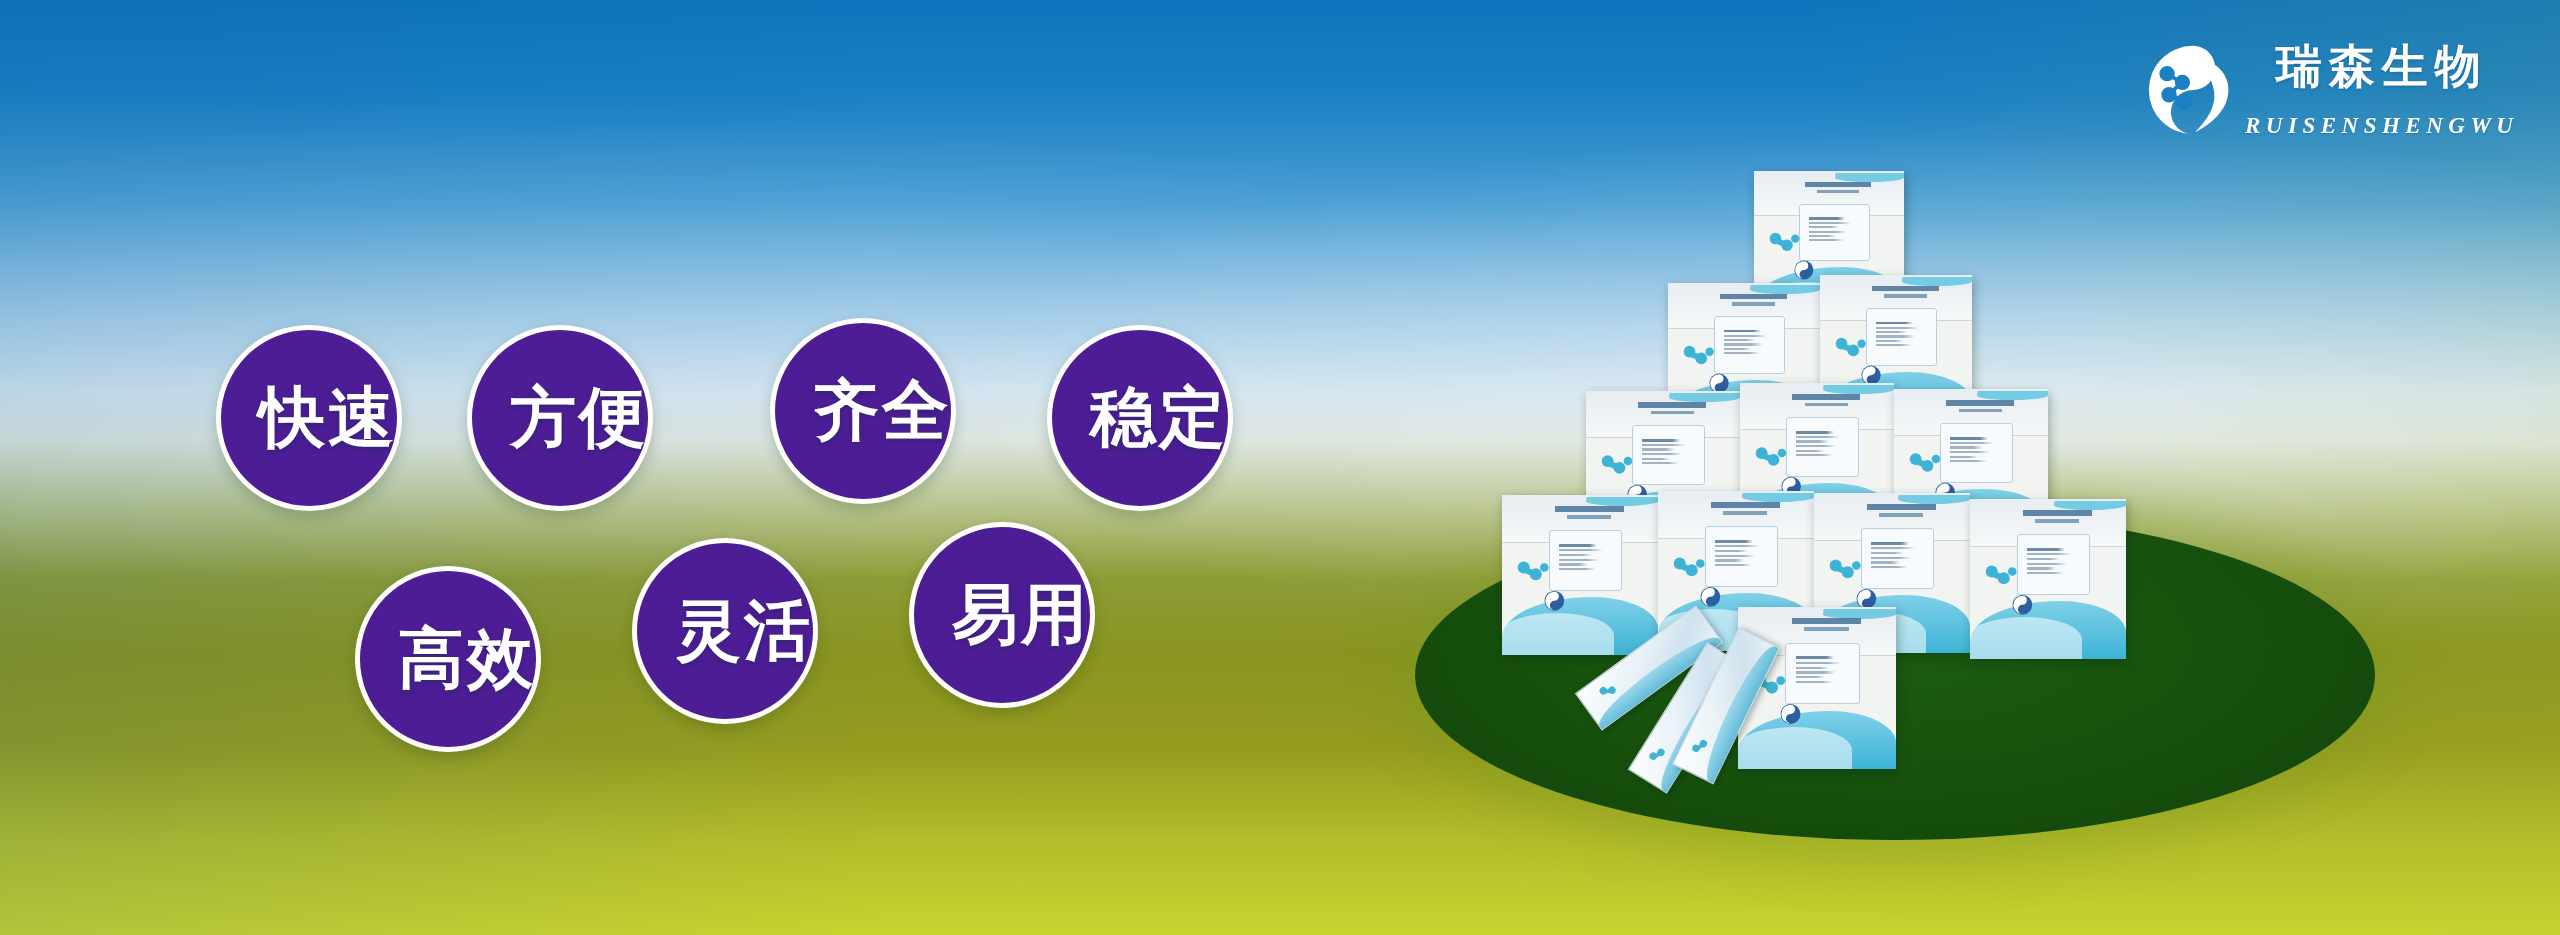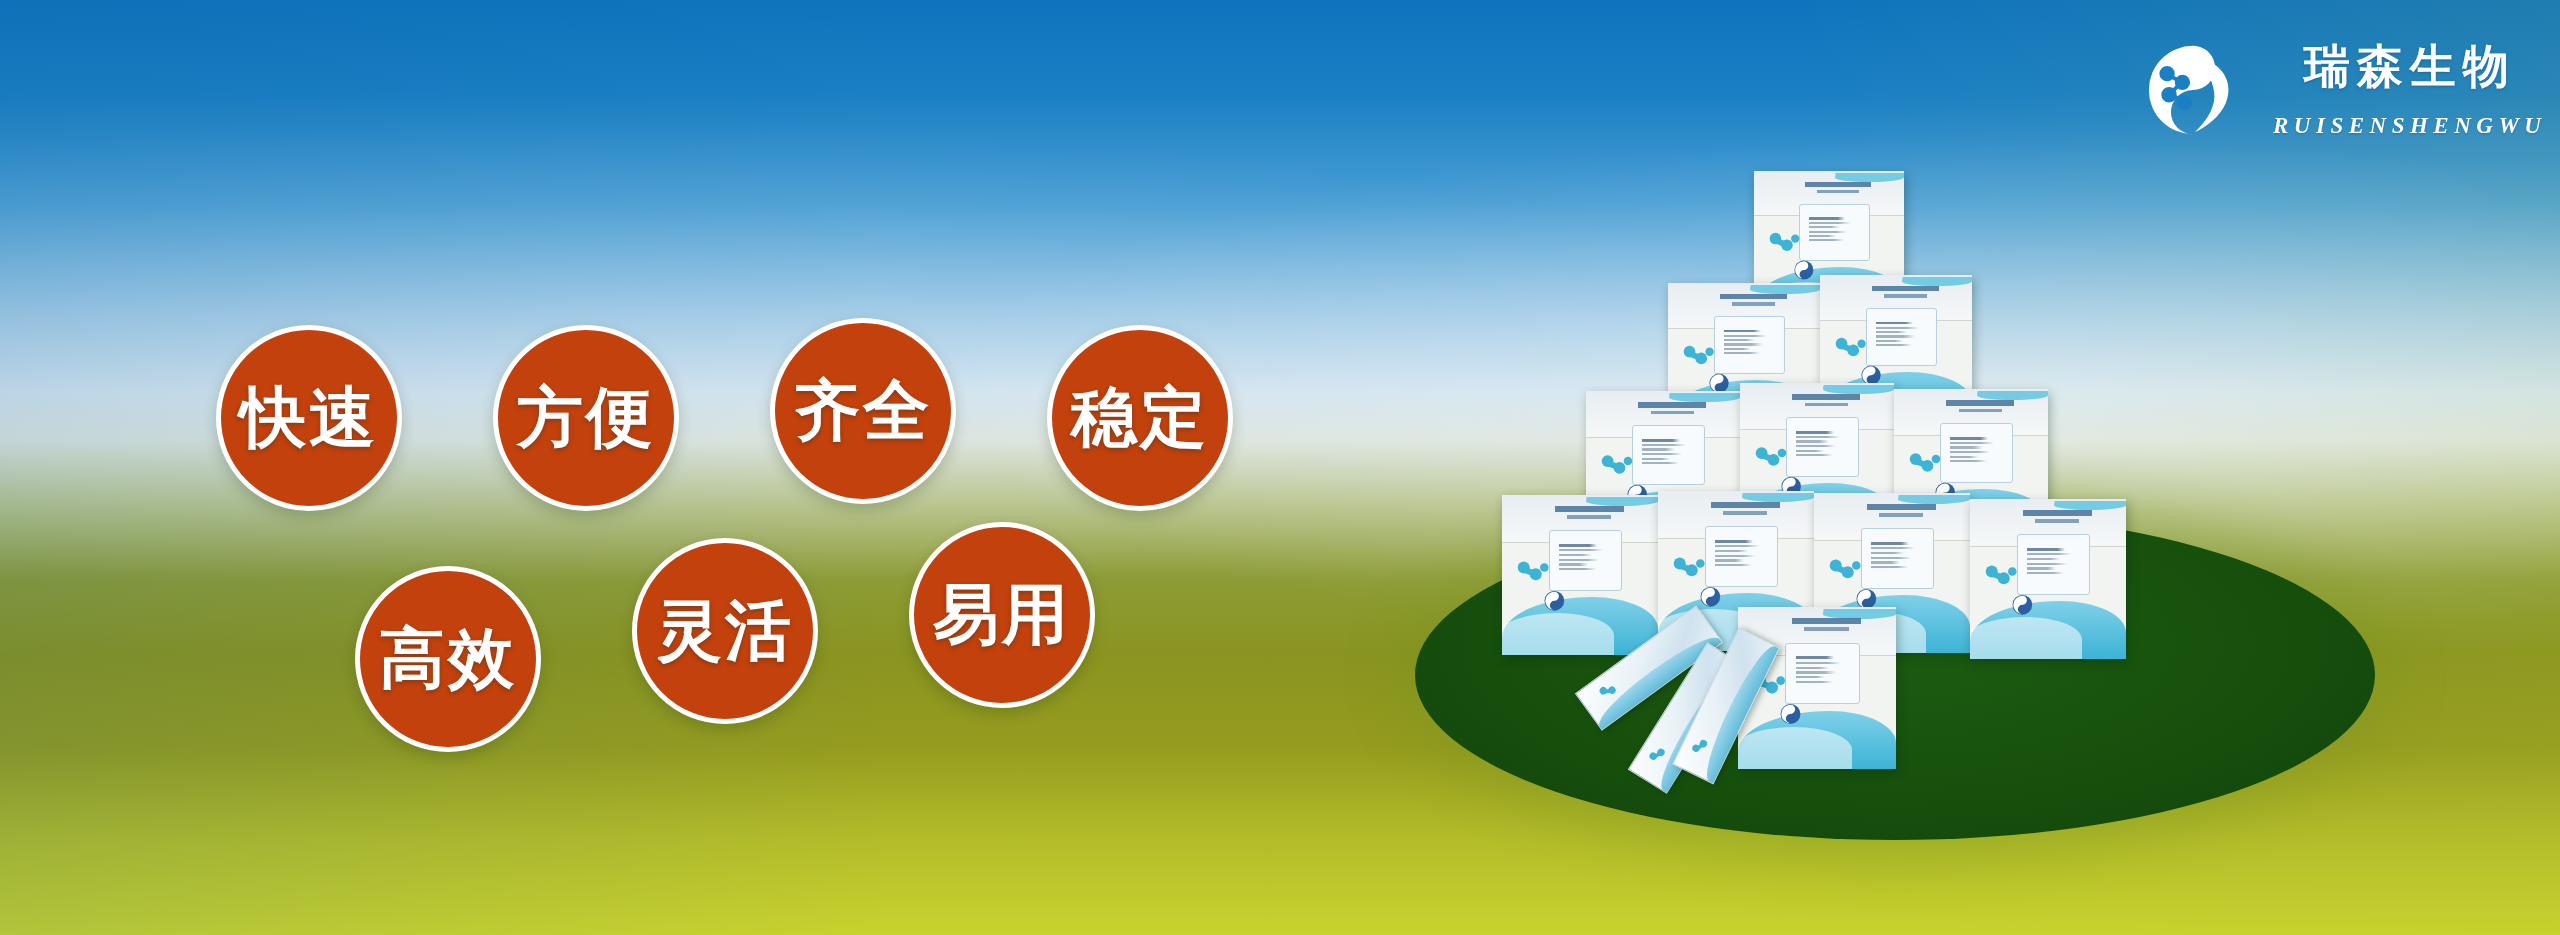--- a/index.html
+++ b/index.html
@@ -38,21 +38,21 @@
     position:absolute; inset:0;
     background:
       radial-gradient(ellipse 60% 40% at 78% 42%, rgba(255,255,255,.30), rgba(255,255,255,0) 70%),
       radial-gradient(ellipse 70% 35% at 22% 38%, rgba(255,255,255,.14), rgba(255,255,255,0) 72%),
       linear-gradient(to right, rgba(10,90,150,.12), rgba(255,255,255,0) 35%, rgba(255,255,255,0) 70%, rgba(180,200,60,.10));
   }
 
   
   .logo {
     position:absolute; left:2145px; top:42px;
-    display:flex; align-items:center; gap:32px;
+    display:flex; align-items:center; gap:4px;
     z-index:7;
   }
   .logo-mark { position:relative; width:96px; height:96px; flex:0 0 auto; }
   .logo-mark svg { display:block; width:96px; height:96px; }
   .logo-text { display:flex; flex-direction:column; align-items:center; line-height:1; }
   .logo-cn {
     font-family:"DejaVu Serif", serif;
     font-size:46px; font-weight:700; color:#ffffff;
     letter-spacing:7px; white-space:nowrap;
     text-shadow:0 1px 3px rgba(0,60,110,.35);
@@ -76,34 +76,34 @@
     filter:drop-shadow(3px 5px 5px rgba(20,60,30,.30));
     z-index:6;
   }
 
   
   .bubbles { position:absolute; left:0; top:0; z-index:6; }
   .bubble {
     position:absolute;
     width:186px; height:186px;
     border-radius:50%;
-    background:#c2410c;
+    background:#4c1d95;
     border:5px solid #ffffff;
     box-shadow:0 6px 14px rgba(30,60,20,.22);
-    display:flex; align-items:center; justify-content:center;
+    display:flex; align-items:center; justify-content:flex-end;
   }
   .bubble span {
     font-family:"DejaVu Sans", sans-serif;
     font-size:66px; font-weight:700; color:#ffffff;
     letter-spacing:3px; white-space:nowrap;
     text-shadow:0 2px 4px rgba(0,50,50,.35);
   }
   
   .b0 { left:216px;  top:325px; }
-  .b1 { left:493px;  top:325px; }
+  .b1 { left:467px;  top:325px; }
   .b2 { left:770px;  top:318px; }
   .b3 { left:1047px; top:325px; }
   
   .b4 { left:355px;  top:566px; }
   .b5 { left:632px;  top:538px; }
   .b6 { left:909px;  top:522px; }
 
   
   .photo { position:absolute; left:1350px; top:175px; width:1100px; height:720px; z-index:3; }
 

